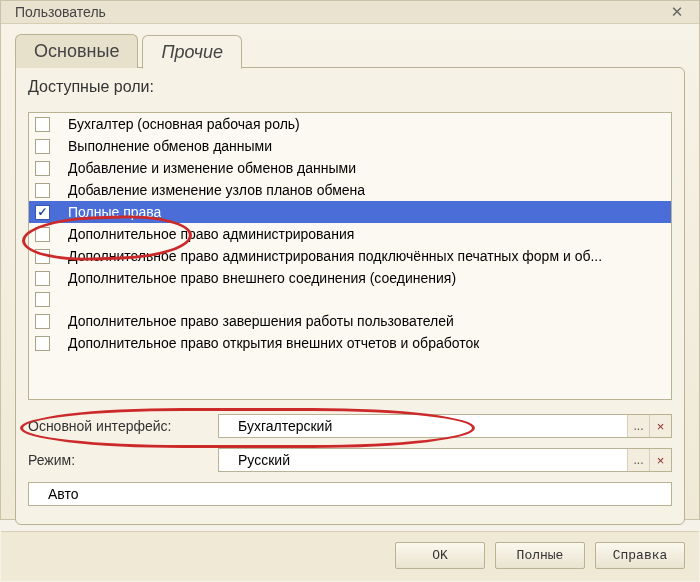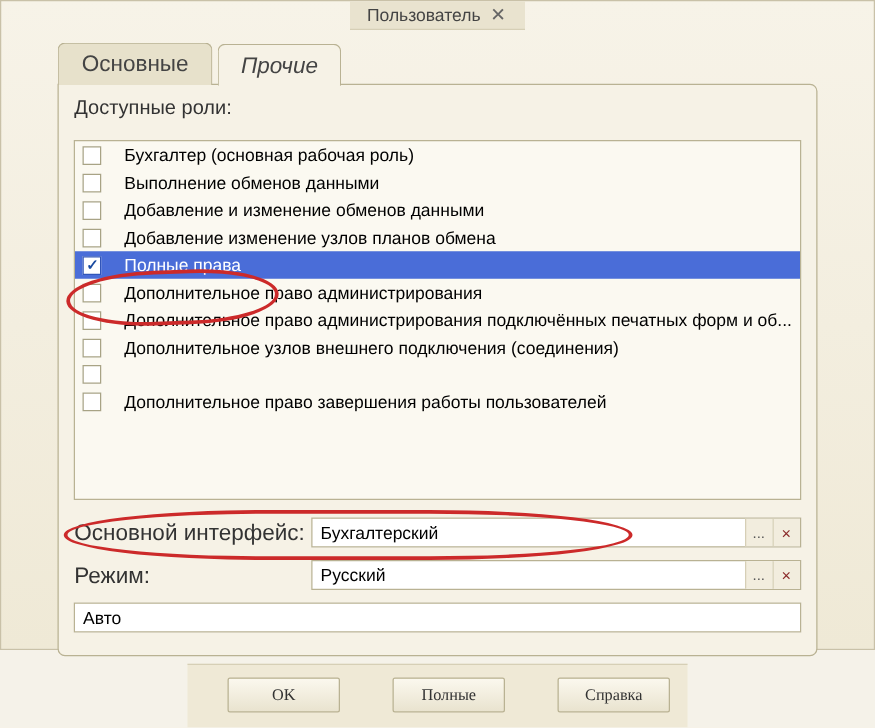--- a/index.html
+++ b/index.html
@@ -13,21 +13,20 @@
     height: 582px;
     overflow: hidden;
   }
   .window {
     background: linear-gradient(#f7f3e8, #efe9d6);
     border: 1px solid #c9c1a8;
     width: 700px;
     height: 520px;
     display: flex;
     flex-direction: column;
-    align-items: center;
   }
   .titlebar {
     height: 30px;
     display: flex;
     align-items: center;
     justify-content: space-between;
     padding: 0 8px 0 14px;
     color: #444;
     font-size: 14px;
     background: #e9e3cf;
@@ -143,39 +142,40 @@
   }
   .form-rows { margin-top: 14px; }
   .form-row {
     display: flex;
     align-items: center;
     margin-bottom: 10px;
     position: relative;
   }
   .form-label {
     width: 190px;
-    font-size: 18px;
+    font-size: 14px;
     color: #333;
   }
   .form-input-wrap {
     flex: 1;
     display: flex;
     align-items: stretch;
     border: 1px solid #b9b293;
     background: #fff;
     height: 24px;
   }
   .form-input {
     flex: 1;
     border: none;
     outline: none;
     padding: 0 6px;
     font-size: 14px;
     font-family: inherit;
     background: transparent;
+    margin-left: 13px;
   }
   .input-btn {
     width: 22px;
     border-left: 1px solid #d6cfb6;
     background: #f2edde;
     display: flex; align-items: center; justify-content: center;
     font-size: 12px; color: #555;
     cursor: pointer;
   }
   .input-btn:last-child { font-size: 13px; color: #8a2a2a; }
@@ -187,24 +187,23 @@
     border-top: 1px solid #d6cfb6;
     background: #efe9d6;
   }
   .btn {
     min-width: 90px;
     padding: 5px 14px;
     border: 1px solid #b9b293;
     background: linear-gradient(#fbf8ee, #e9e3cf);
     color: #333;
     font-size: 13px;
-    font-family: Liberation Serif, serif;
+    font-family: Liberation Mono, monospace;
     cursor: pointer;
     border-radius: 2px;
-    margin-left: 32px;
   }
   .role-text { overflow: hidden; text-overflow: ellipsis; }
 </style>
 </head>
 <body>
 
 <div class="window">
 
   <div class="titlebar">
     <span>Пользователь</span>
@@ -248,28 +247,32 @@
             <div class="role-item">
               <span class="chk"></span>
               <span class="role-text">Дополнительное право администрирования</span>
             </div>
             <div class="role-item">
               <span class="chk"></span>
               <span class="role-text">Дополнительное право администрирования подключённых печатных форм и об...</span>
             </div>
             <div class="role-item">
               <span class="chk"></span>
-              <span class="role-text">Дополнительное узлов внешнего подключения (соединения)</span>
+              <span class="role-text">Дополнительное право внешнего соединения (соединения)</span>
             </div>
             <div class="role-item">
               <span class="chk"></span>
             </div>
             <div class="role-item">
               <span class="chk"></span>
               <span class="role-text">Дополнительное право завершения работы пользователей</span>
+            </div>
+            <div class="role-item">
+              <span class="chk"></span>
+              <span class="role-text">Дополнительное право открытия внешних отчетов и обработок</span>
             </div>
           </div>
       </div>
 
       <div class="form-rows">
 
         <div class="form-row">
           <div class="highlight-oval-2"></div>
           <div class="form-label">Основной интерфейс:</div>
           <div class="form-input-wrap">

